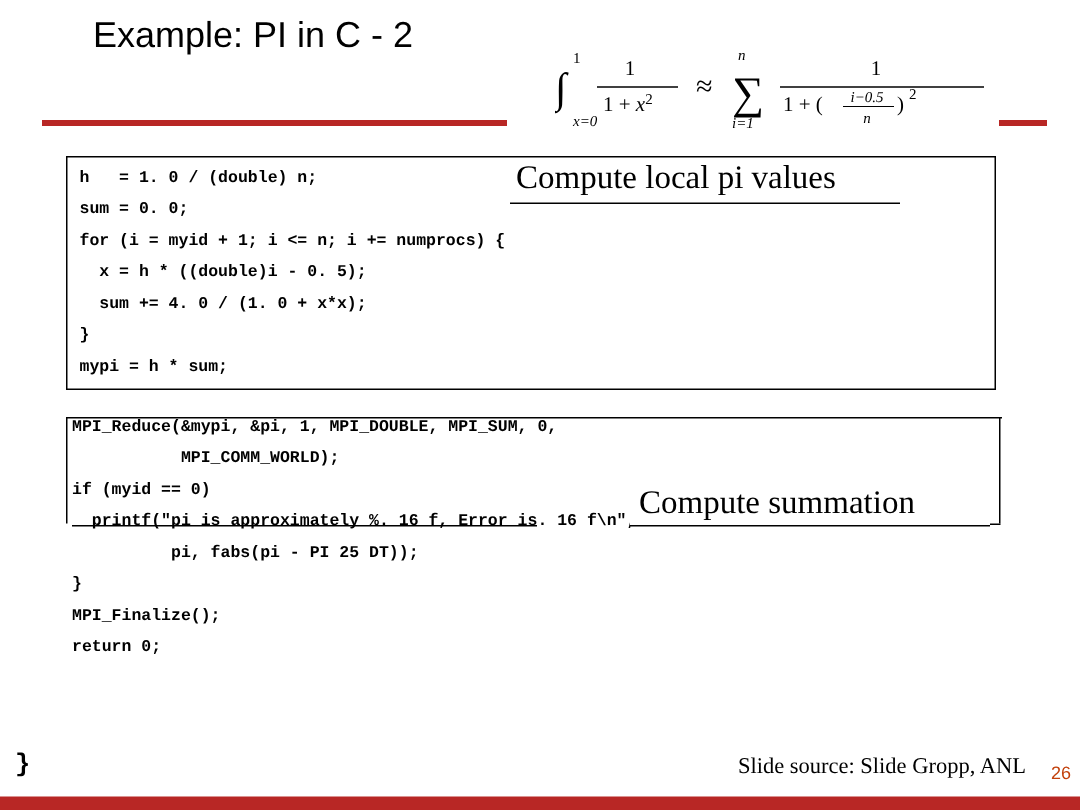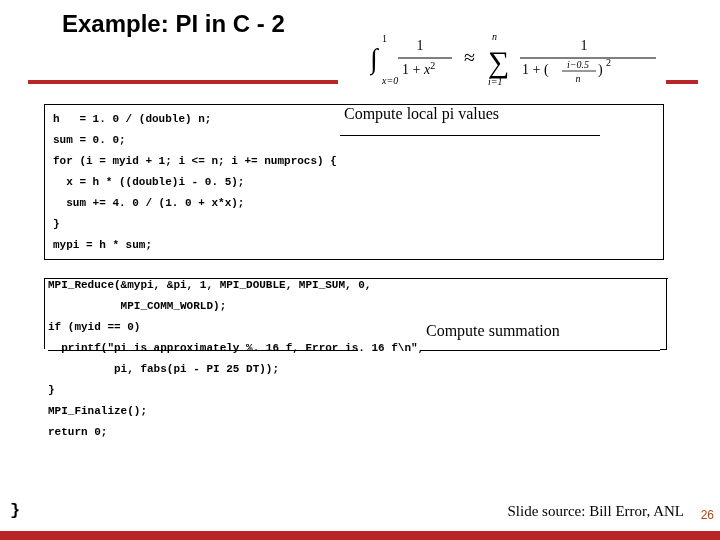--- a/index.html
+++ b/index.html
@@ -18,21 +18,21 @@
     top: 531px;
     width: 720px;
     height: 9px;
     background: #b82725;
   }
   .title {
     position: absolute;
     left: 62px;
     top: 10px;
     font-size: 24px;
-    font-weight: bold;
+    font-weight: normal;
     color: #000;
   }
   .formula {
     position: absolute;
     left: 370px;
     top: 28px;
     width: 300px;
     height: 60px;
   }
   .codebox1 {
@@ -97,21 +97,21 @@
   pre {
     margin: 0;
     font-family: "Courier New", monospace;
     font-size: 11px;
     font-weight: bold;
     line-height: 21px;
     white-space: pre;
   }
   .annot {
     font-family: "Times New Roman", serif;
-    font-size: 16px;
+    font-size: 22px;
     font-weight: normal;
     color: #000;
     position: absolute;
   }
   .big-red-line-L {
     position: absolute;
     left: 28px;
     top: 80px;
     width: 310px;
     height: 4px;
@@ -228,16 +228,16 @@
 }
 MPI_Finalize();
 return 0;</pre>
 </div>
 <div class="annot2box">
   <span class="annot" style="left:6px; top:0;">Compute summation</span>
 </div>
 
 <div class="closebrace">}</div>
 
-<div class="src">Slide source: Bill Error, ANL</div>
+<div class="src">Slide source: Slide Gropp, ANL</div>
 <div class="pageno">26</div>
 
 <div class="stripe"></div>
 
 </body></html>

